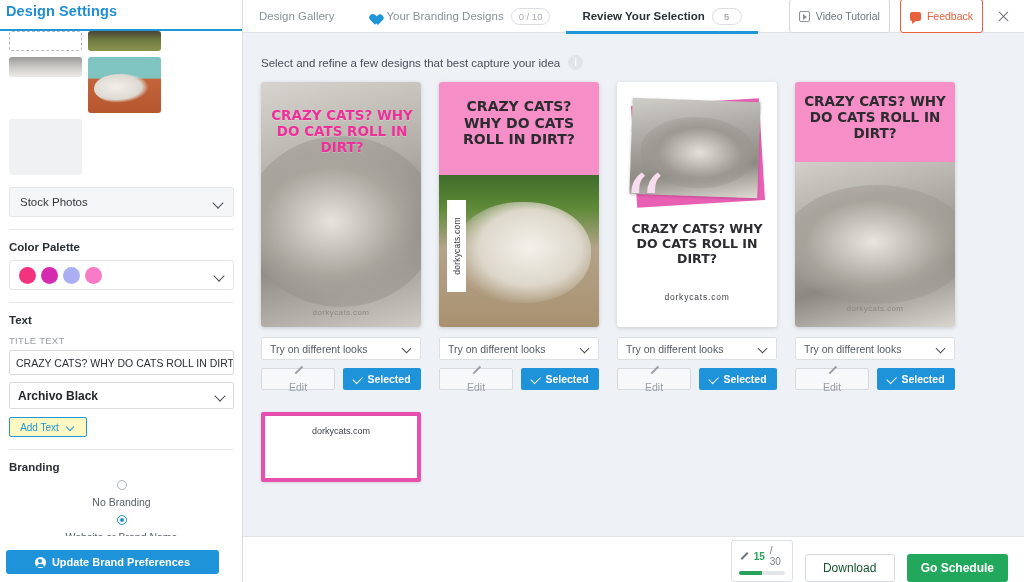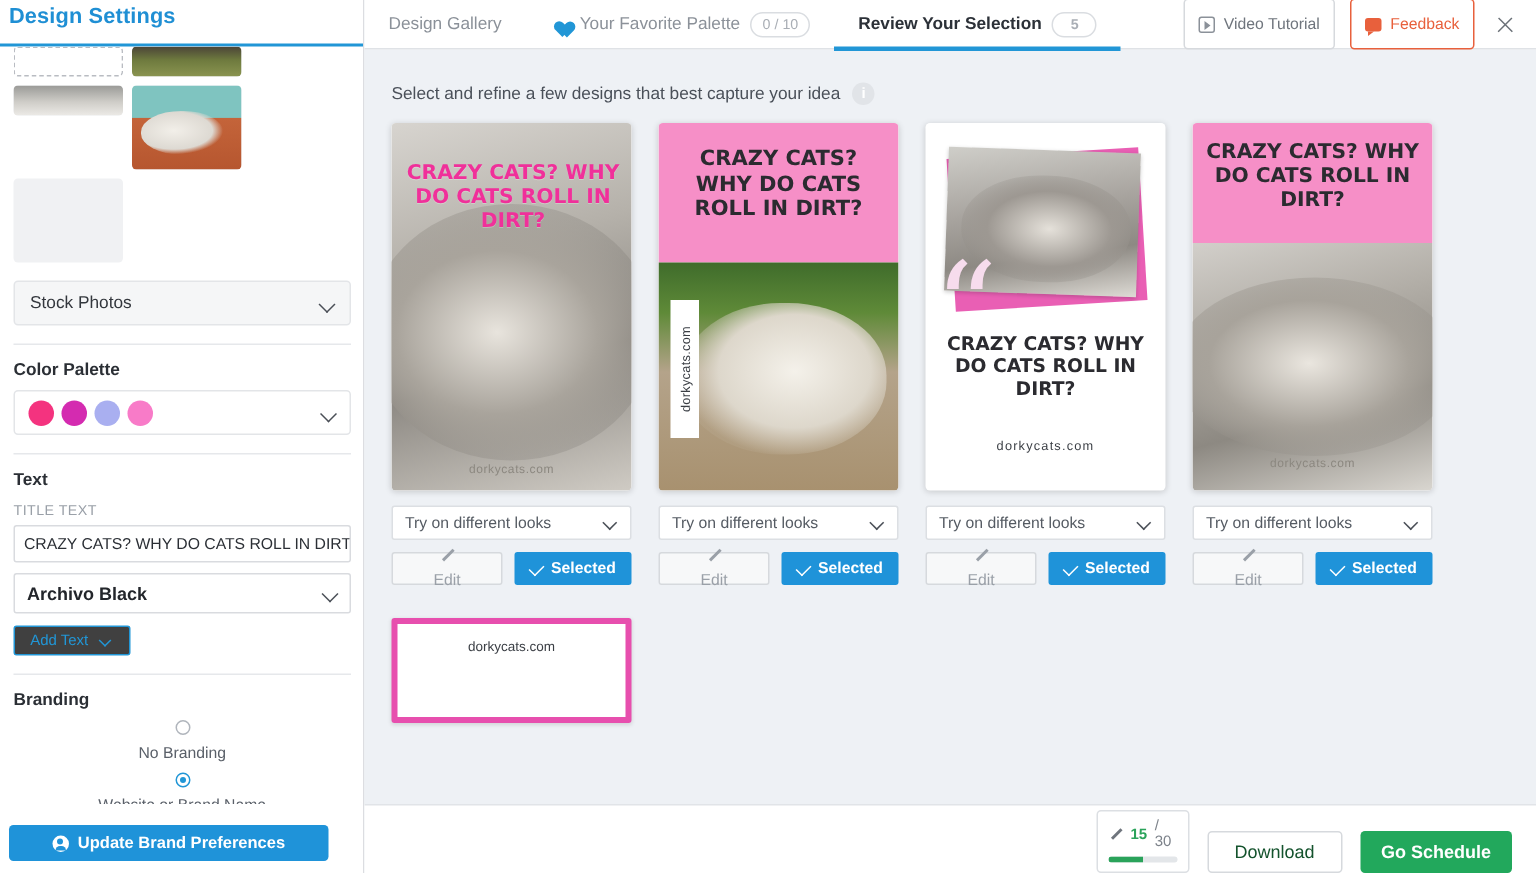--- a/index.html
+++ b/index.html
@@ -90,21 +90,21 @@
   }
   .sb-font {
     margin-top: 7px; height: 27px; width: 100%;
     border: 1px solid #d9dbdf; border-radius: 2px; background:#fff;
     display:flex; align-items:center; padding: 0 8px;
     font-size: 12px; font-weight: bold; color: #23262b;
   }
   .sb-font .chev { margin-left: auto; }
   .add-text {
     margin-top: 8px; height: 20px; width: 78px;
-    border: 1px solid #2196d6; border-radius: 2px; background:#404040;
+    border: 1px solid #2196d6; border-radius: 2px; background:#fef9c3;
     display:flex; align-items:center; justify-content:center; gap: 8px;
     font-size: 10px; color: #2196d6;
   }
   .add-text .chev:before { border-color:#2196d6; width:5px; height:5px; }
 
   .radio-row { display:flex; align-items:center; gap: 6px; margin: 7px 0; flex-direction: column; }
   .radio {
     width: 10px; height: 10px; border-radius:50%;
     border: 1px solid #b0b5bc; background:#fff; position: relative; flex: none;
   }
@@ -477,21 +477,21 @@
 
   <section class="main">
 
     <div class="topbar">
       <div class="tabs">
         <div class="tab">
           <span>Design Gallery</span>
         </div>
         <div class="tab">
           <span class="heart"></span>
-          <span>Your Favorite Palette</span>
+          <span>Your Branding Designs</span>
           <span class="pill">0 / 10</span>
         </div>
         <div class="tab active">
           <span>Review Your Selection</span>
           <span class="pill">5</span>
         </div>
       </div>
       <div class="topbar-right">
         <div class="tb-btn">
           <span class="play-ic"></span>

